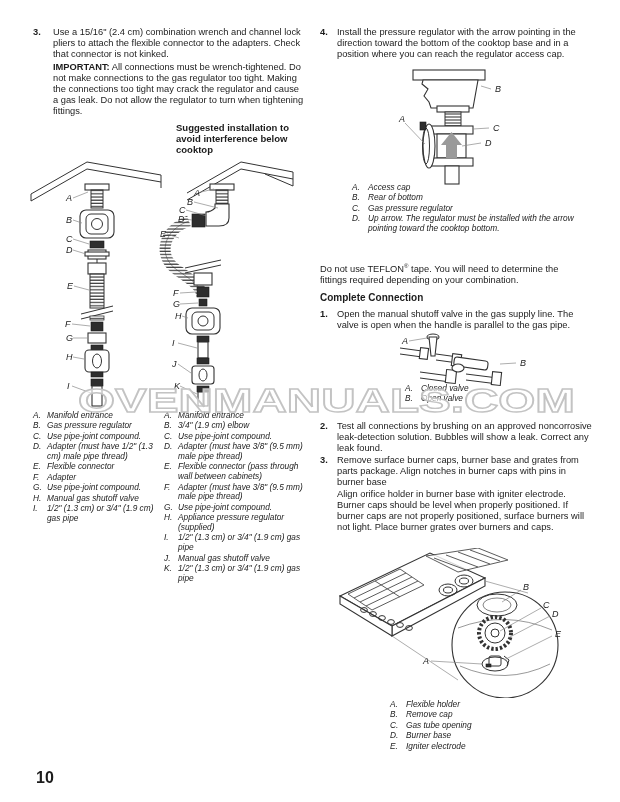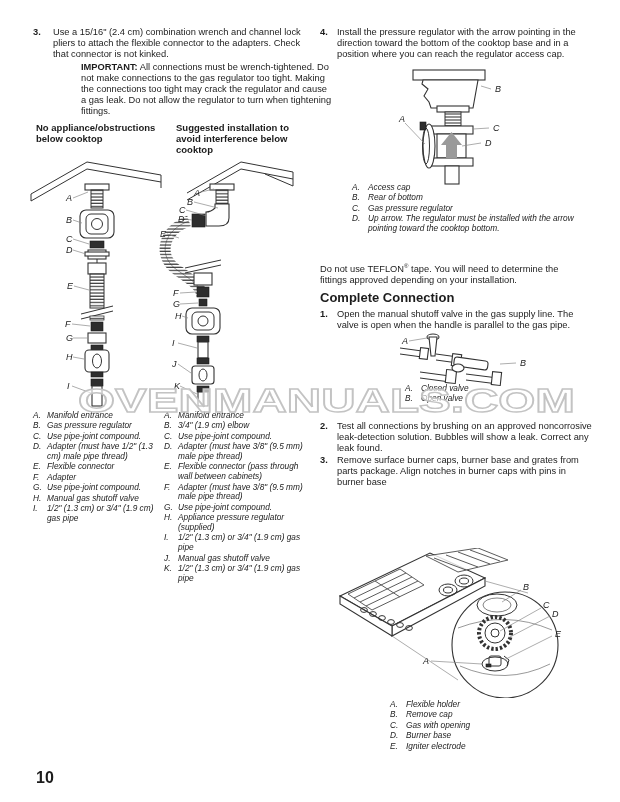--- a/index.html
+++ b/index.html
@@ -9,21 +9,21 @@
     margin:0 auto;
   }
   .abs{position:absolute;}
   .body-text{font-size:9.3px;line-height:11px;}
   .step{display:flex;}
   .step-num{font-weight:bold;flex-shrink:0;}
   .nw{width:20px;}
   .nw2{width:17px;}
   .step-body{flex:1;}
   .col-head{font-weight:bold;font-size:9.5px;line-height:11px;}
-  .section-head{font-weight:bold;font-size:13px;line-height:13px;}
+  .section-head{font-weight:bold;font-size:10px;line-height:13px;}
   .cap-list{font-style:italic;font-size:8.3px;line-height:9.8px;}
   .cap-item{display:flex;margin-bottom:0.6px;}
   .cap-letter{flex-shrink:0;}
   .w13{width:14px;}
   .w16{width:16px;}
   .cap-text{flex:1;}
   .page-num{font-weight:bold;font-size:16px;}
   sup.reg{font-size:6px;vertical-align:super;line-height:0;}
   svg text.lbl{font-family:"Liberation Sans",sans-serif;font-style:italic;font-size:9px;fill:#222;}
   svg .ln{stroke:#8a8a8a;stroke-width:0.7;fill:none;}
@@ -35,25 +35,24 @@
 </head>
 <body>
 
 <div class="page">
 
   <div class="abs body-text step" style="top:27px;left:33px;width:272px;">
     <span class="step-num nw">3.</span>
     <span class="step-body">Use a 15/16" (2.4 cm) combination wrench and channel lock pliers to attach the flexible connector to the adapters. Check that connector is not kinked.</span>
   </div>
 
-  <div class="abs body-text" style="top:62px;left:53px;width:252px;margin-left:28px;">
+  <div class="abs body-text" style="top:62px;left:53px;width:252px;">
     <b>IMPORTANT:</b><span> All connections must be wrench-tightened. Do not make connections to the gas regulator too tight. Making the connections too tight may crack the regulator and cause a gas leak. Do not allow the regulator to turn when tightening fittings.</span>
   </div>
 
-  <div class="abs col-head" style="top:122px;left:36px;width:130px;">No appliance/obstructions below cooktop</div>
   <div class="abs col-head" style="top:122px;left:176px;width:128px;">Suggested installation to avoid interference below cooktop</div>
 
   <svg class="abs" style="top:148px;left:25px;" width="280" height="262" viewBox="0 0 280 262">
     <defs>
       <pattern id="corr" width="4" height="3.2" patternUnits="userSpaceOnUse">
         <rect width="4" height="3.2" fill="#fff"></rect>
         <line x1="0" y1="1" x2="4" y2="1" stroke="#3a3a3a" stroke-width="1.2"></line>
       </pattern>
     </defs>
 
@@ -350,21 +349,21 @@
       </div>
 
       <div class="cap-item">
         <span class="cap-letter w16">D.</span>
         <span class="cap-text">Up arrow. The regulator must be installed with the arrow pointing toward the cooktop bottom.</span>
       </div>
     </div>
 
 
   <div class="abs body-text" style="top:264px;left:320px;width:264px;">
-    <span>Do not use TEFLON</span><sup class="reg">®</sup><span> tape. You will need to determine the fittings approved depending on your installation.</span>
+    <span>Do not use TEFLON</span><sup class="reg">®</sup><span> tape. You will need to determine the fittings required depending on your combination.</span>
   </div>
 
   <div class="abs section-head" style="top:291px;left:320px;">Complete Connection</div>
 
   <div class="abs body-text step" style="top:309px;left:320px;width:272px;">
     <span class="step-num nw2">1.</span>
     <span class="step-body">Open the manual shutoff valve in the gas supply line. The valve is open when the handle is parallel to the gas pipe.</span>
   </div>
 
   <svg class="abs" style="top:332px;left:392px;" width="180" height="55" viewBox="0 0 180 55">
@@ -414,20 +413,21 @@
   <div class="abs body-text step" style="top:421px;left:320px;width:272px;">
     <span class="step-num nw2">2.</span>
     <span class="step-body">Test all connections by brushing on an approved noncorrosive leak-detection solution. Bubbles will show a leak. Correct any leak found.</span>
   </div>
 
   <div class="abs body-text step" style="top:455px;left:320px;width:272px;">
     <span class="step-num nw2">3.</span>
     <span class="step-body">Remove surface burner caps, burner base and grates from parts package. Align notches in burner caps with pins in burner base</span>
   </div>
 
+  <div class="abs body-text" style="top:489px;left:337px;width:256px;">Align orifice holder in burner base with igniter electrode. Burner caps should be level when properly positioned. If burner caps are not properly positioned, surface burners will not light. Place burner grates over burners and caps.</div>
 
   <svg class="abs" style="top:548px;left:330px;" width="270" height="150" viewBox="0 0 270 150">
     <g>
       <polygon class="part" points="10,48 100,5 155,30 62,78"></polygon>
       <polygon class="part" points="62,78 155,30 155,38 62,88"></polygon>
       <polygon class="part" points="10,48 62,78 62,88 10,56"></polygon>
 
       <g class="thin" opacity="0.8">
         <path d="M18,46 L70,21"></path>
           <path d="M24,50 L76,25"></path>
@@ -505,21 +505,21 @@
         <span class="cap-text">Flexible holder</span>
       </div>
 
       <div class="cap-item">
         <span class="cap-letter w16">B.</span>
         <span class="cap-text">Remove cap</span>
       </div>
 
       <div class="cap-item">
         <span class="cap-letter w16">C.</span>
-        <span class="cap-text">Gas with opening</span>
+        <span class="cap-text">Gas tube opening</span>
       </div>
 
       <div class="cap-item">
         <span class="cap-letter w16">D.</span>
         <span class="cap-text">Burner base</span>
       </div>
 
       <div class="cap-item">
         <span class="cap-letter w16">E.</span>
         <span class="cap-text">Igniter electrode</span>

